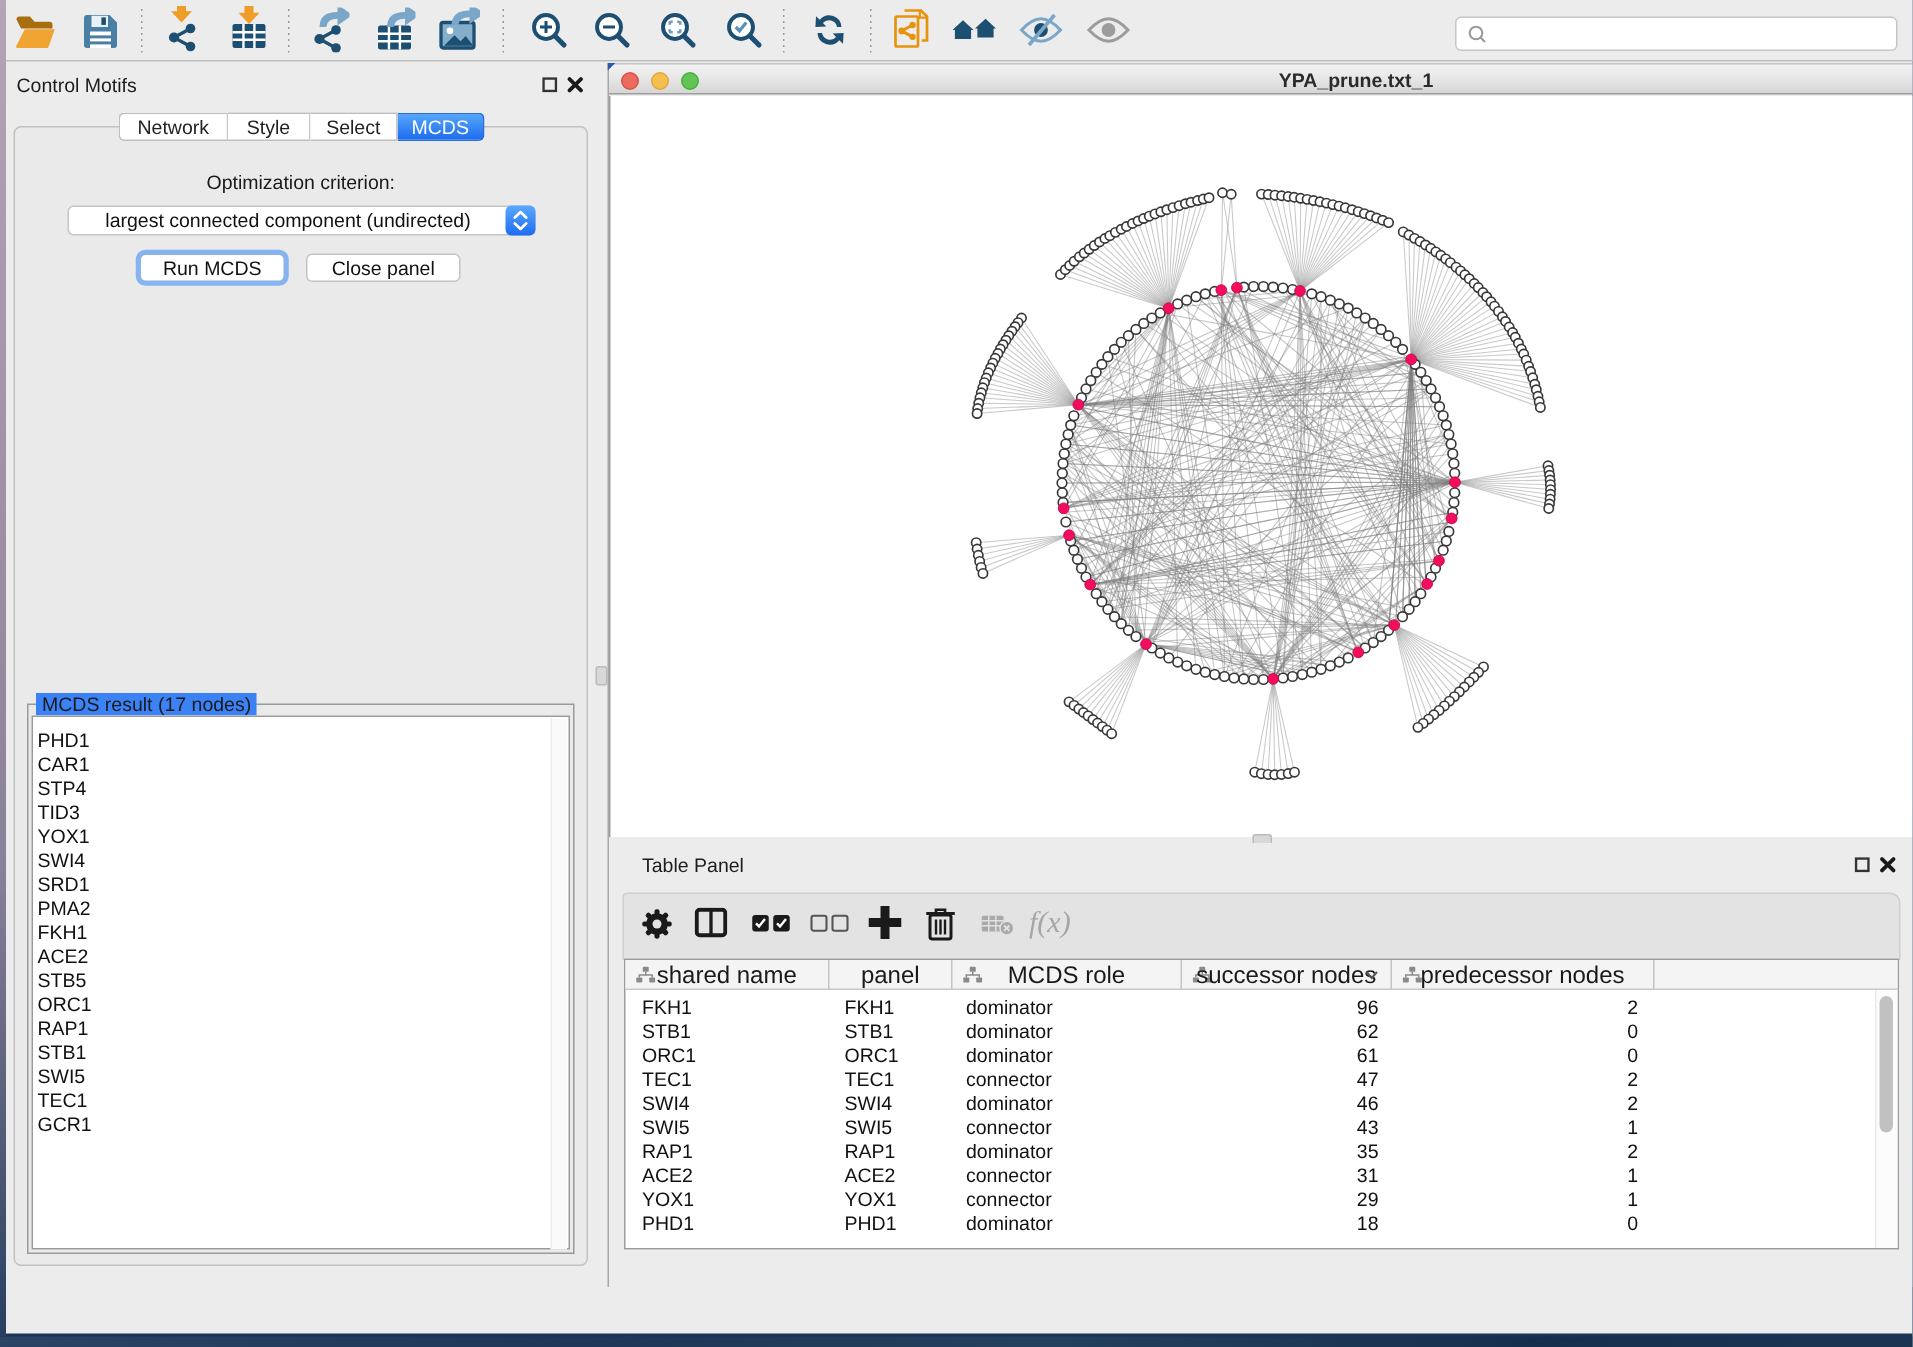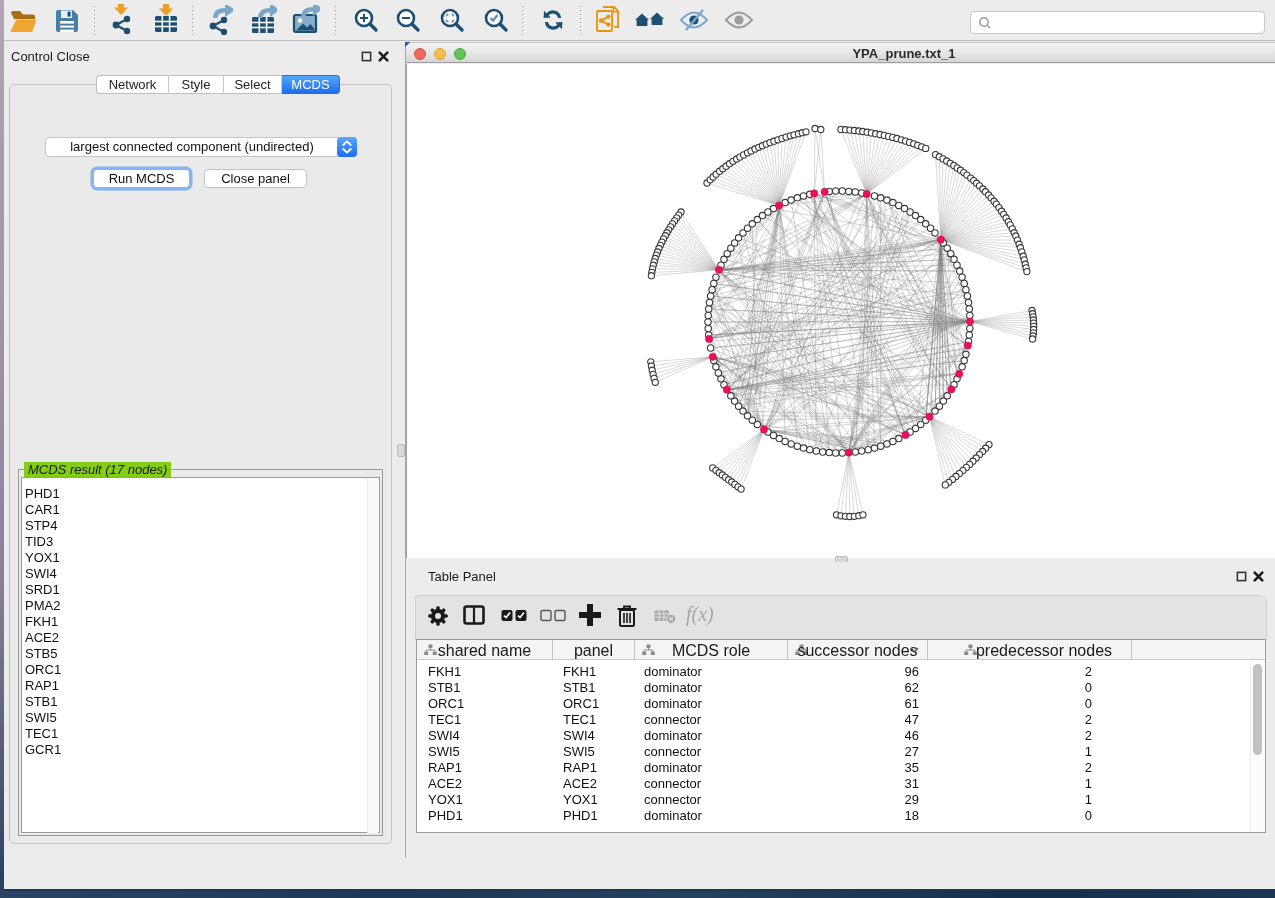--- a/index.html
+++ b/index.html
@@ -16,37 +16,37 @@
 
 #toolbar { left:0; top:0; width:1275px; height:41px; background:#ececec; border-bottom:1px solid #bdbdbd; }
 .tbsep { position:absolute; top:6px; width:1px; height:29px;
   background-image:linear-gradient(#9a9a9a 33%, rgba(255,255,255,0) 0%);
   background-size:1px 4px; }
 #search { left:970px; top:11px; width:295px; height:23px; background:#fff; border:1px solid #c6c6c6; border-radius:4px; }
 
 #cp { left:0; top:42px; width:401px; height:816px; background:#ececec; }
 #cp-title { left:11px; top:7px; font-size:13px; color:#1c1c1c; position:absolute; }
 #cp-pane { left:9px; top:42px; width:383px; height:760px; border:1px solid #c2c2c2; border-radius:5px; background:#eaeaea; position:absolute; }
-#tabs { left:96px; top:33px; height:36px; display:flex; position:absolute;justify-content:flex-end; }
+#tabs { left:79px; top:33px; height:36px; display:flex; position:absolute;justify-content:flex-end; }
 .tab { height:19px; line-height:18px; font-size:13px; color:#222; background:#fff;
   border-top:1px solid #bfbfbf; border-bottom:1px solid #bfbfbf; border-right:1px solid #c9c9c9;
   text-align:center; }
 .tab.first { border-left:1px solid #bfbfbf; border-radius:4px 0 0 4px; }
 .tab.last { border-right:1px solid #bfbfbf; border-radius:0 4px 4px 0; }
 .tab.sel { background:linear-gradient(180deg,#56a6fc,#1d6df0); color:#fff; border-color:#2a6fd8; }
 #optlabel { left:0; top:72px; width:401px; text-align:center; font-size:13px; color:#1a1a1a; position:absolute; }
 #combo { left:45px; top:95px; width:312px; height:20px; background:#fff; border:1px solid #c4c4c4; border-radius:4px; position:absolute; font-size:13px; color:#111; text-align:center; line-height:18px; padding-right:18px; }
 #combo .cap { position:absolute; right:-1px; top:-1px; width:20px; height:20px; border-radius:4px;
   background:linear-gradient(180deg,#5ba8fd,#1c6cf0); }
 .btn { position:absolute; height:19px; background:#fff; border:1px solid #c3c3c3; border-radius:4px;
   font-size:13px; color:#111; text-align:center; line-height:17px; }
 #runbtn { left:93px; top:127px; width:97px; box-shadow:0 0 0 2.5px rgba(116,170,243,.85); border-color:#8cb3e8; }
 #closebtn { left:204px; top:127px; width:103px; }
 #fieldset { left:18px; top:427px; width:365px; height:367px; border:1px solid #9a9a9a; position:absolute; }
-#fieldlegend { left:24px; top:420px; background:#84cc16; padding:0 4px; font-size:13px; color:#1a1a1a; position:absolute;font-style:italic; }
+#fieldlegend { left:24px; top:420px; background:#3b82f6; padding:0 4px; font-size:13px; color:#1a1a1a; position:absolute; }
 #mlist { left:21px; top:435px; width:359px; height:356px; background:#fff; border:1px solid #999; position:absolute;
   font-size:13px; color:#111; line-height:16px; padding:8px 0 0 3px; }
 #mlist-sb { position:absolute; right:1px; top:1px; width:11px; height:354px; background:#fafafa; border-left:1px solid #ededed; }
 
 #vsplit { left:401px; top:42px; width:5px; height:816px; background:#ececec; border-right:1px solid #a8a8a8; }
 #vknob { left:397px; top:444px; width:8px; height:13px; background:#d8d8d8; border:1px solid #bbb; border-radius:2px; }
 #hsplit { left:406px; top:558px; width:869px; height:4px; background:#ececec; }
 #hknob { left:835px; top:556px; width:13px; height:8px; background:#d8d8d8; border:1px solid #bbb; border-radius:2px; }
 
 #netframe { left:406px; top:42px; width:869px; height:516px; }
@@ -216,34 +216,35 @@
     <div class="tbsep" style="left:580px"></div>
     <div id="search" class="abs">
       <svg width="16" height="16" style="position:absolute;left:6px;top:3px" viewBox="0 0 16 16">
           <circle cx="7" cy="7" r="4.2" fill="none" stroke="#9a9a9a" stroke-width="1.4"></circle>
           <line x1="10.2" y1="10.2" x2="13" y2="13" stroke="#9a9a9a" stroke-width="1.4"></line>
         </svg>
     </div>
   </div>
 
   <div id="cp" class="abs">
-    <span id="cp-title">Control Close</span>
+    <span id="cp-title">Control Motifs</span>
     <svg class="wicon" style="left:361px;top:9px" width="11" height="11" viewBox="0 0 12 12">
         <rect x="1.5" y="1.5" width="9" height="9" fill="none" stroke="#333" stroke-width="1.7"></rect>
       </svg>
     <svg class="wicon" style="left:378px;top:9px" width="11" height="11" viewBox="0 0 13 13">
         <path d="M2 2 L11 11 M11 2 L2 11" stroke="#1a1a1a" stroke-width="3" stroke-linecap="round"></path>
       </svg>
     <div id="cp-pane"></div>
     <div id="tabs">
       <div class="tab first" style="width:73px">Network</div>
       <div class="tab" style="width:55px">Style</div>
       <div class="tab" style="width:58px">Select</div>
       <div class="tab sel last" style="width:58px">MCDS</div>
     </div>
+    <div id="optlabel">Optimization criterion:</div>
     <div id="combo">largest connected component (undirected)
       <div class="cap"><svg width="20" height="20" viewBox="0 0 20 20">
             <path d="M6.2 8 L10 4.4 L13.8 8" fill="none" stroke="#fff" stroke-width="1.8" stroke-linejoin="round" stroke-linecap="round"></path>
             <path d="M6.2 12 L10 15.6 L13.8 12" fill="none" stroke="#fff" stroke-width="1.8" stroke-linejoin="round" stroke-linecap="round"></path>
           </svg></div>
     </div>
     <div id="runbtn" class="btn">Run MCDS</div>
     <div id="closebtn" class="btn">Close panel</div>
     <div id="fieldset"></div>
     <span id="fieldlegend">MCDS result (17 nodes)</span>
@@ -1122,21 +1123,21 @@
                 <rect x="0.2" y="7.6" width="4" height="3.4" rx="0.6"></rect>
                 <rect x="8.8" y="7.6" width="4" height="3.4" rx="0.6"></rect>
                 <path d="M6.5 4 L6.5 6 M2.2 7.6 L2.2 6 L10.8 6 L10.8 7.6" stroke="#8a8a8a" stroke-width="1" fill="none"></path>
               </g>
             </svg>
             <span>successor nodes</span>
             <svg style="position:absolute;right:8px;top:6px" width="9" height="8" viewBox="0 0 9 8">
               <path d="M1 2 L4.5 6 L8 2" fill="none" stroke="#555" stroke-width="1.4"></path>
             </svg>
           </div>
-          <div class="th" style="left:540px;width:175px">
+          <div class="th" style="left:511px;width:175px">
             <svg style="position:absolute;left:7px;top:4px" width="13" height="12" viewBox="0 0 13 12">
               <g fill="#8a8a8a">
                 <rect x="4.5" y="0.5" width="4" height="3.4" rx="0.6"></rect>
                 <rect x="0.2" y="7.6" width="4" height="3.4" rx="0.6"></rect>
                 <rect x="8.8" y="7.6" width="4" height="3.4" rx="0.6"></rect>
                 <path d="M6.5 4 L6.5 6 M2.2 7.6 L2.2 6 L10.8 6 L10.8 7.6" stroke="#8a8a8a" stroke-width="1" fill="none"></path>
               </g>
             </svg>
             <span>predecessor nodes</span>
           </div>
@@ -1173,21 +1174,21 @@
           <span class="c1">SWI4</span>
           <span class="c2">SWI4</span>
           <span class="c3">dominator</span>
           <span class="c4">46</span>
           <span class="c5">2</span>
         </div>
         <div class="tbody-row" style="top:104px">
           <span class="c1">SWI5</span>
           <span class="c2">SWI5</span>
           <span class="c3">connector</span>
-          <span class="c4">27</span>
+          <span class="c4">43</span>
           <span class="c5">1</span>
         </div>
         <div class="tbody-row" style="top:120px">
           <span class="c1">RAP1</span>
           <span class="c2">RAP1</span>
           <span class="c3">dominator</span>
           <span class="c4">35</span>
           <span class="c5">2</span>
         </div>
         <div class="tbody-row" style="top:136px">

